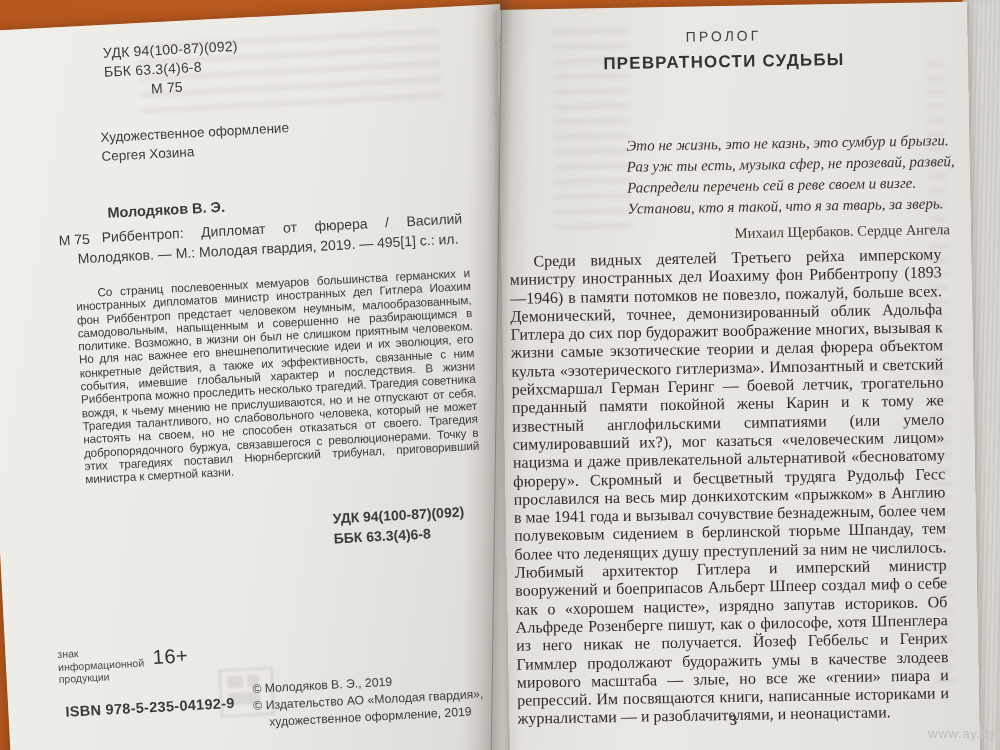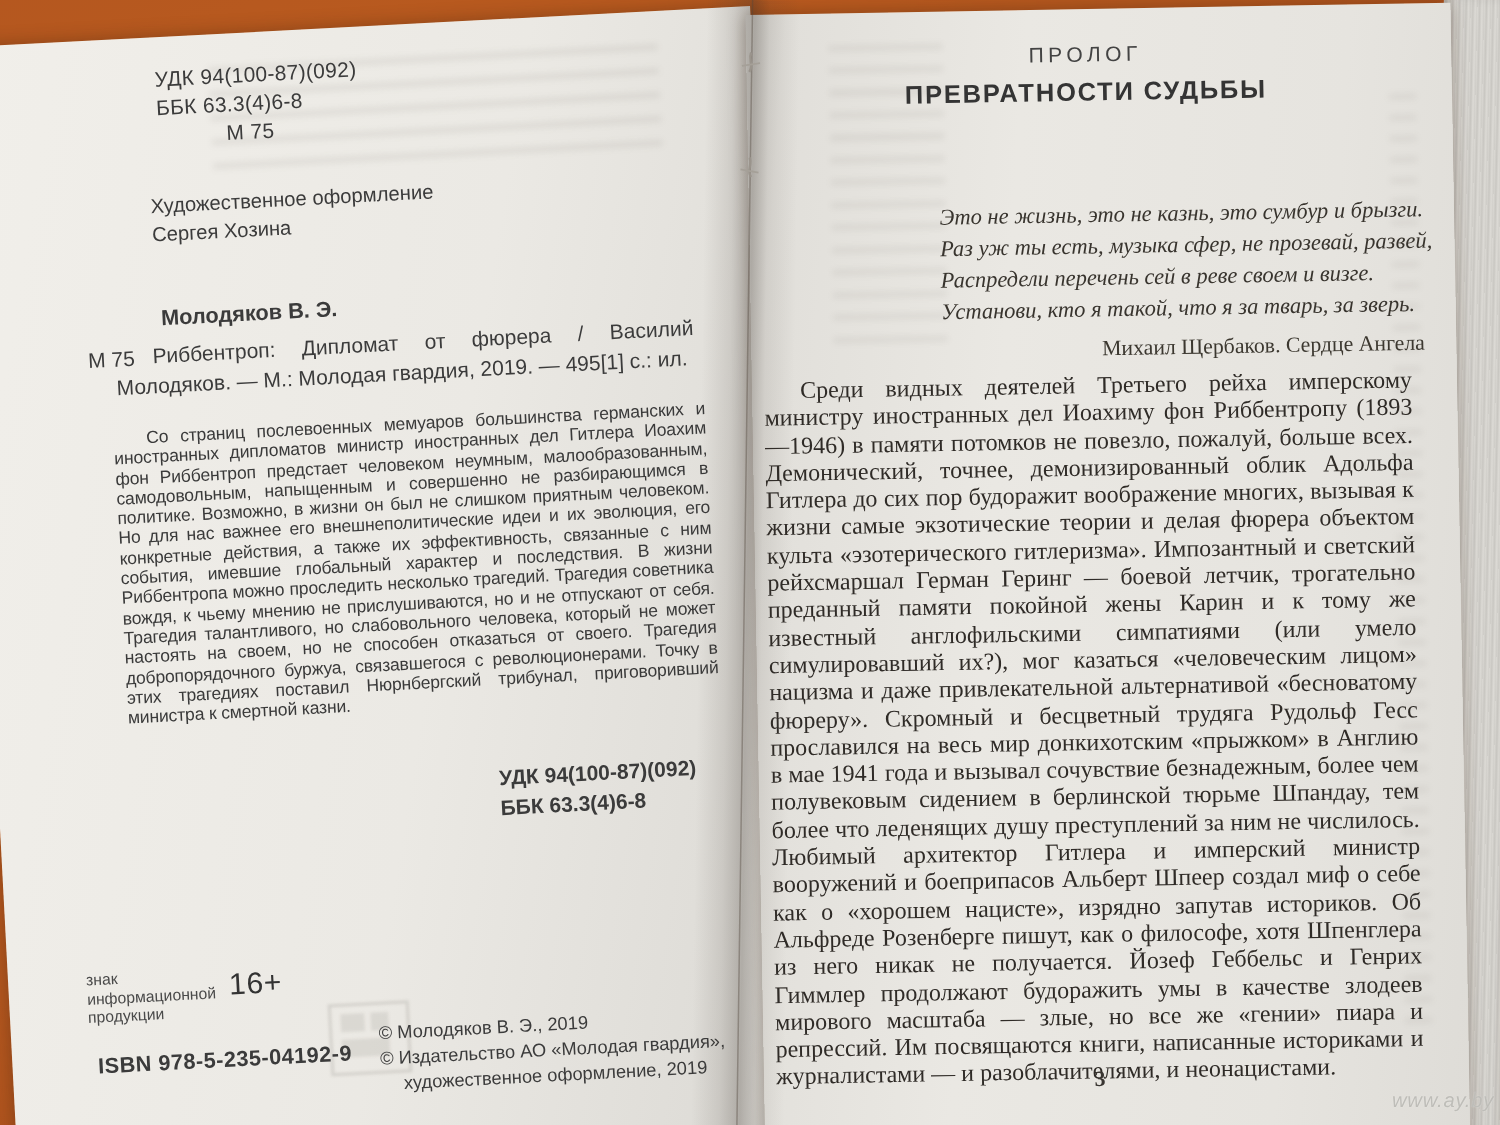--- a/index.html
+++ b/index.html
@@ -91,21 +91,20 @@
     background:repeating-linear-gradient(0deg,rgba(120,114,106,.35) 0 4px,rgba(120,114,106,0) 4px 15px);
   }
   .st-right-margin{
     left:428px;top:50px;width:18px;height:630px;opacity:.28;
     background:repeating-linear-gradient(0deg,rgba(120,114,106,.35) 0 4px,rgba(120,114,106,0) 4px 14px);
   }
   .watermark{
     position:absolute;left:928px;top:726px;
     font-size:13.5px;letter-spacing:.5px;color:var(--watermark,#bebdb8);
     text-shadow:0 0 1px rgba(255,255,255,.4);
-    font-style:italic;
   }
 </style>
 </head>
 <body>
 
 <div class="scene">
 
   <div class="fore-edge"></div>
 
   <div class="page page-left">

